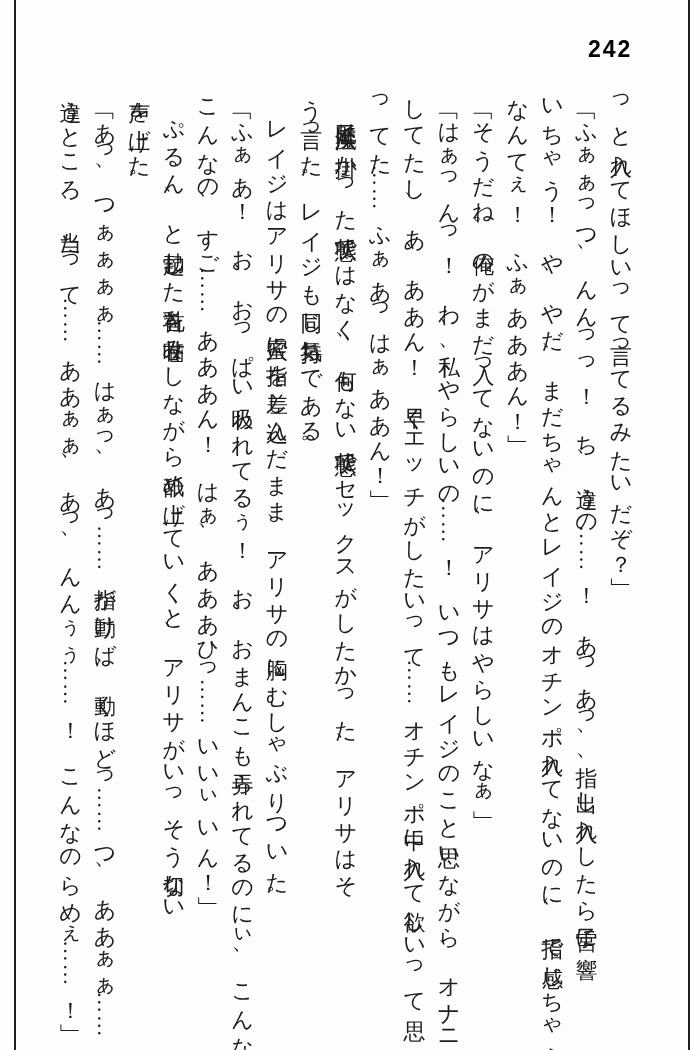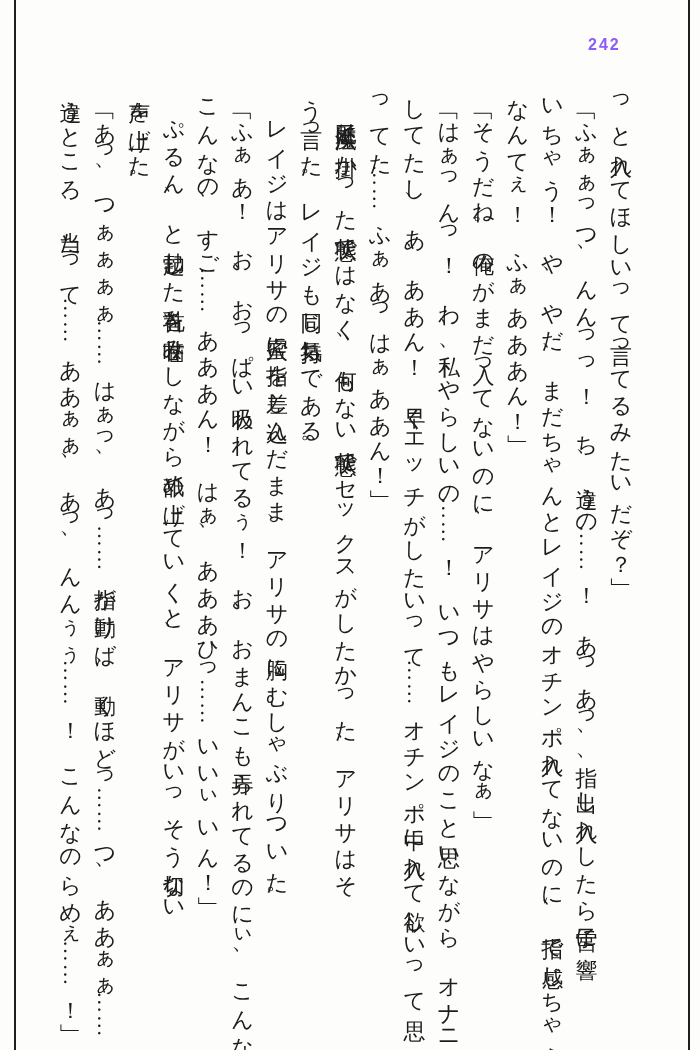--- a/index.html
+++ b/index.html
@@ -24,23 +24,23 @@
     background: #1f1f1f;
   }
   .edge-line.left  { left: 14px; }
   .edge-line.right { left: 688px; }
   .page-number {
     position: absolute;
     top: 36px;
     left: 588px;
     font-family: "Liberation Sans", "DejaVu Sans", sans-serif;
     font-weight: 700;
-    font-size: 16px;
+    font-size: 23px;
     letter-spacing: 2px;
-    color: #8b5cf6;
+    color: #000000;
   }
   .text-area {
     position: absolute;
     top: 84px;
     right: 62px;
     height: 945px;
     writing-mode: vertical-rl;
     text-orientation: mixed;
     font-family: "Liberation Serif", "DejaVu Serif", serif;
     font-size: 22px;

